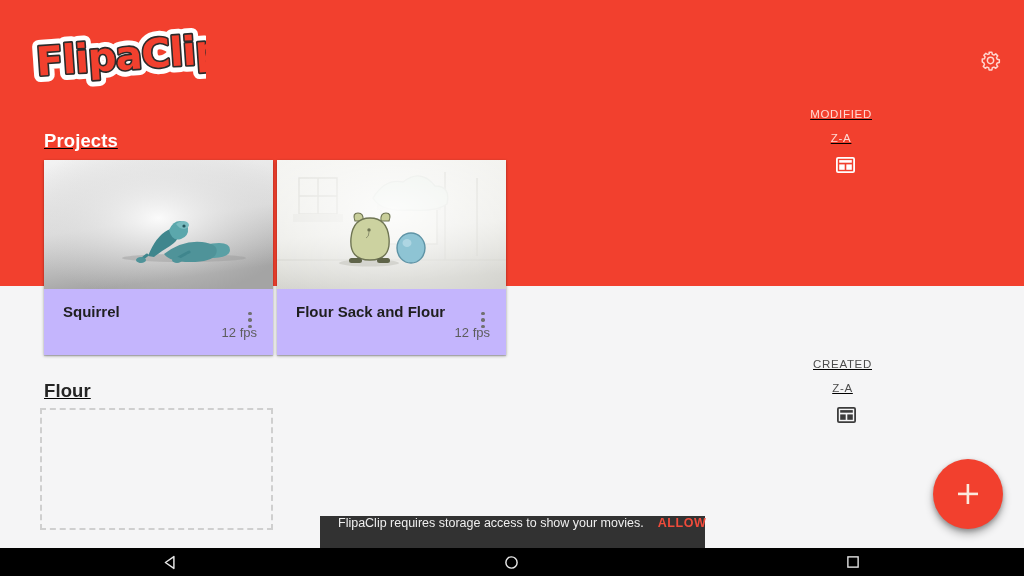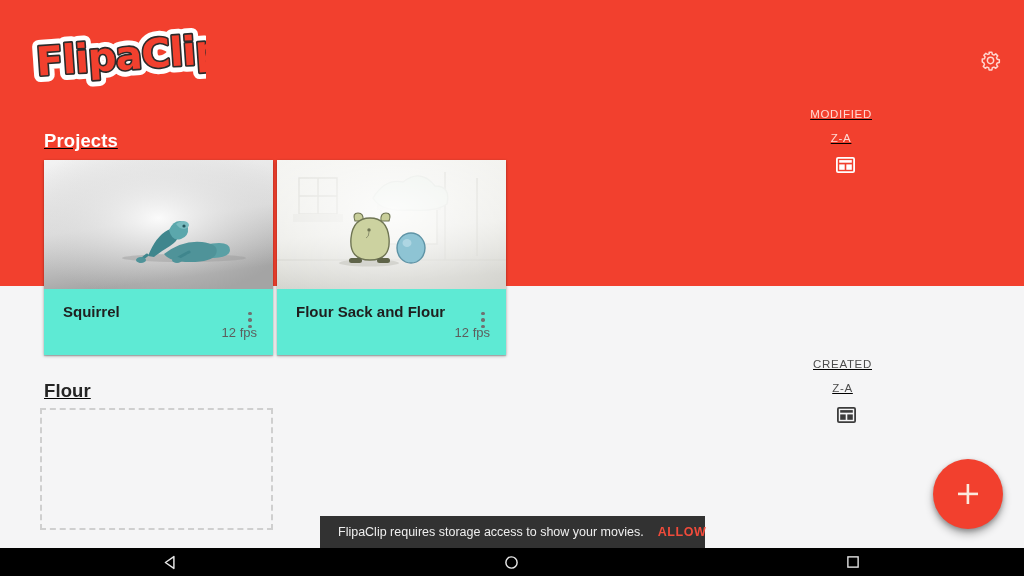--- a/index.html
+++ b/index.html
@@ -109,21 +109,21 @@
   
   #projects-row {
     position: absolute;
     left: 44px;
     top: 160px;
     display: flex;
     gap: 4px;
   }
   .project-card {
     width: 229px;
-    background: #5eead4;
+    background: #c4b5fd;
     box-shadow: 0 1px 3px rgba(0,0,0,0.30), 0 1px 1px rgba(0,0,0,0.16);
     cursor: pointer;
     overflow: hidden;
   }
   .card-thumb {
     width: 229px;
     height: 129px;
     position: relative;
     overflow: hidden;
     display: block;
@@ -199,21 +199,20 @@
 
   
   #snackbar {
     position: absolute;
     left: 320px;
     top: 516px;
     width: 385px;
     height: 32px;
     background: #323232;
     display: flex;
-    align-items: center;
     box-sizing: border-box;
     padding: 0 16px 0 18px;
   }
   #snackbar-msg {
     font-size: 12.5px;
     color: #efefef;
     flex: 1;
     white-space: nowrap;
   }
   #snackbar-action {

